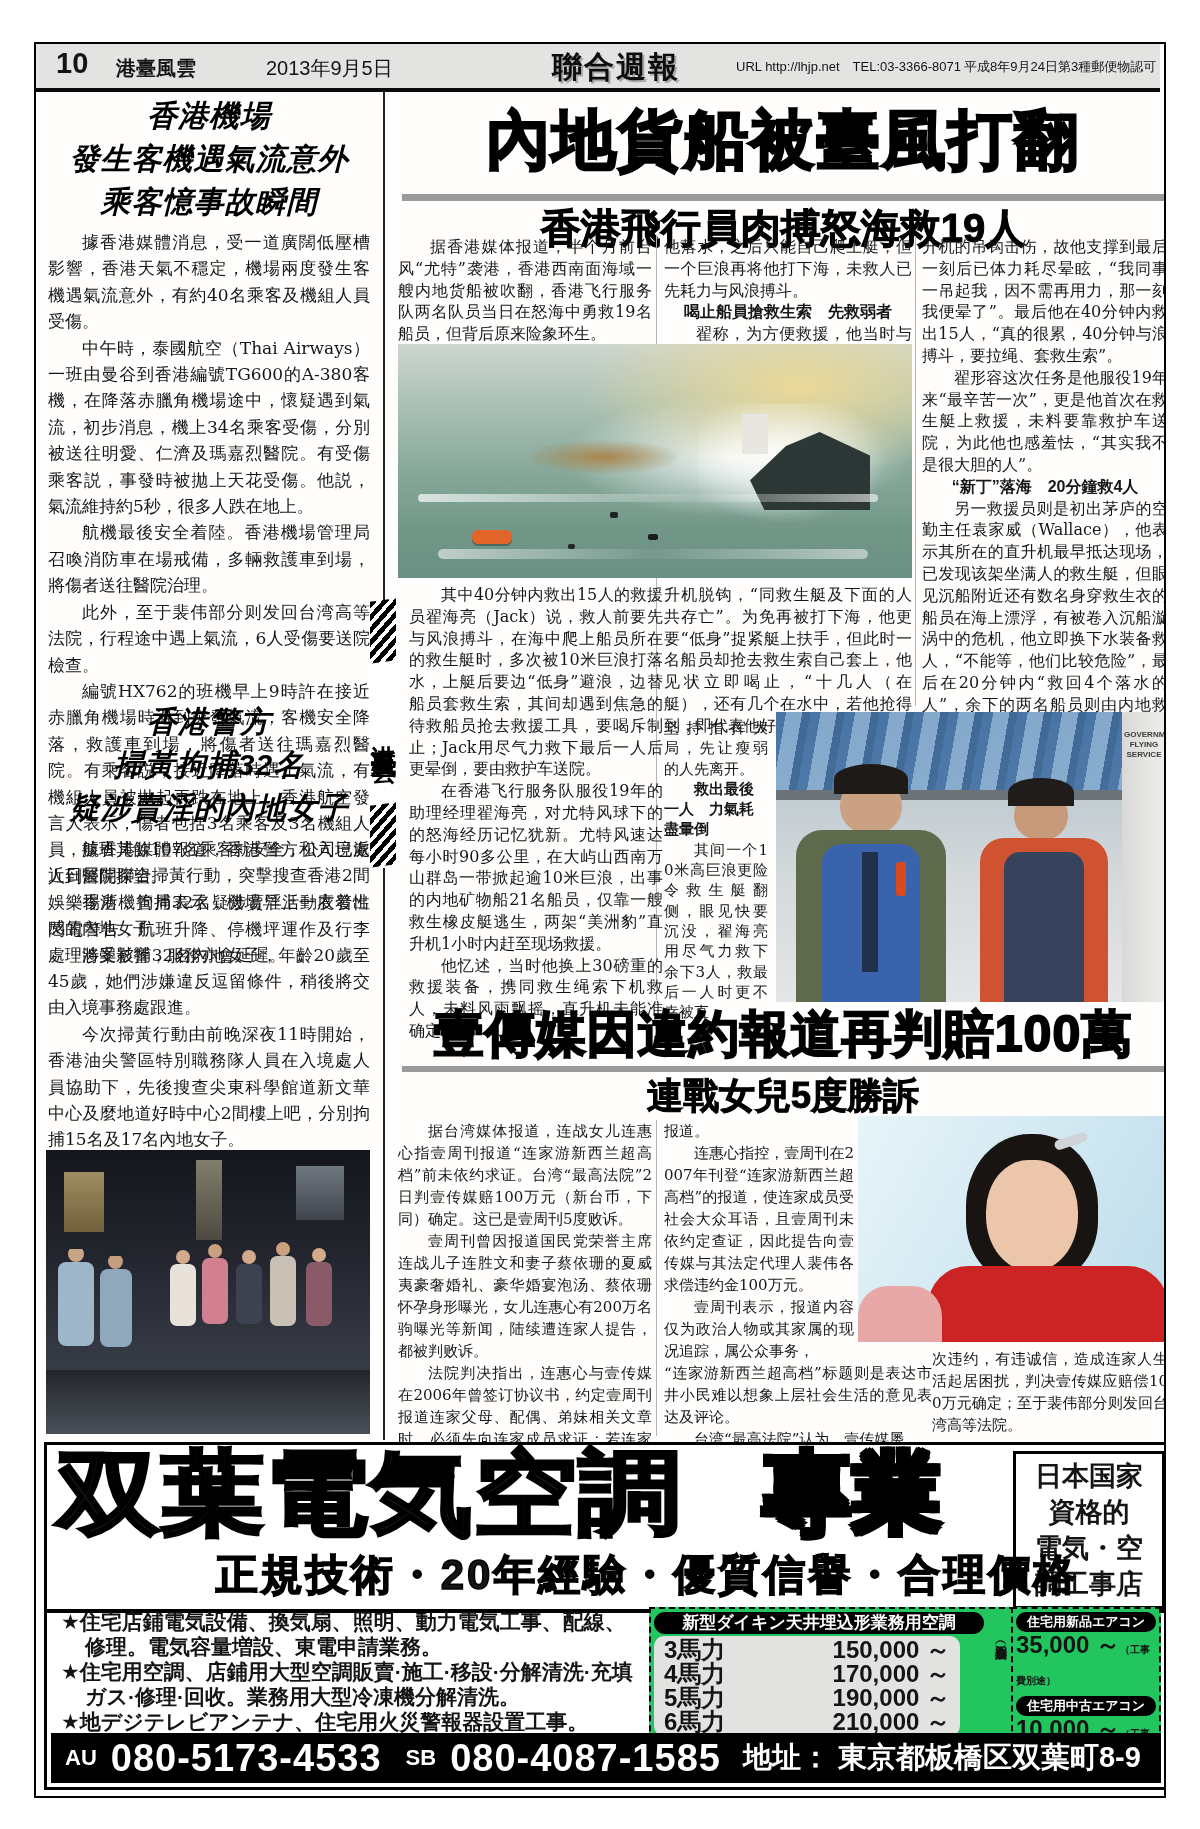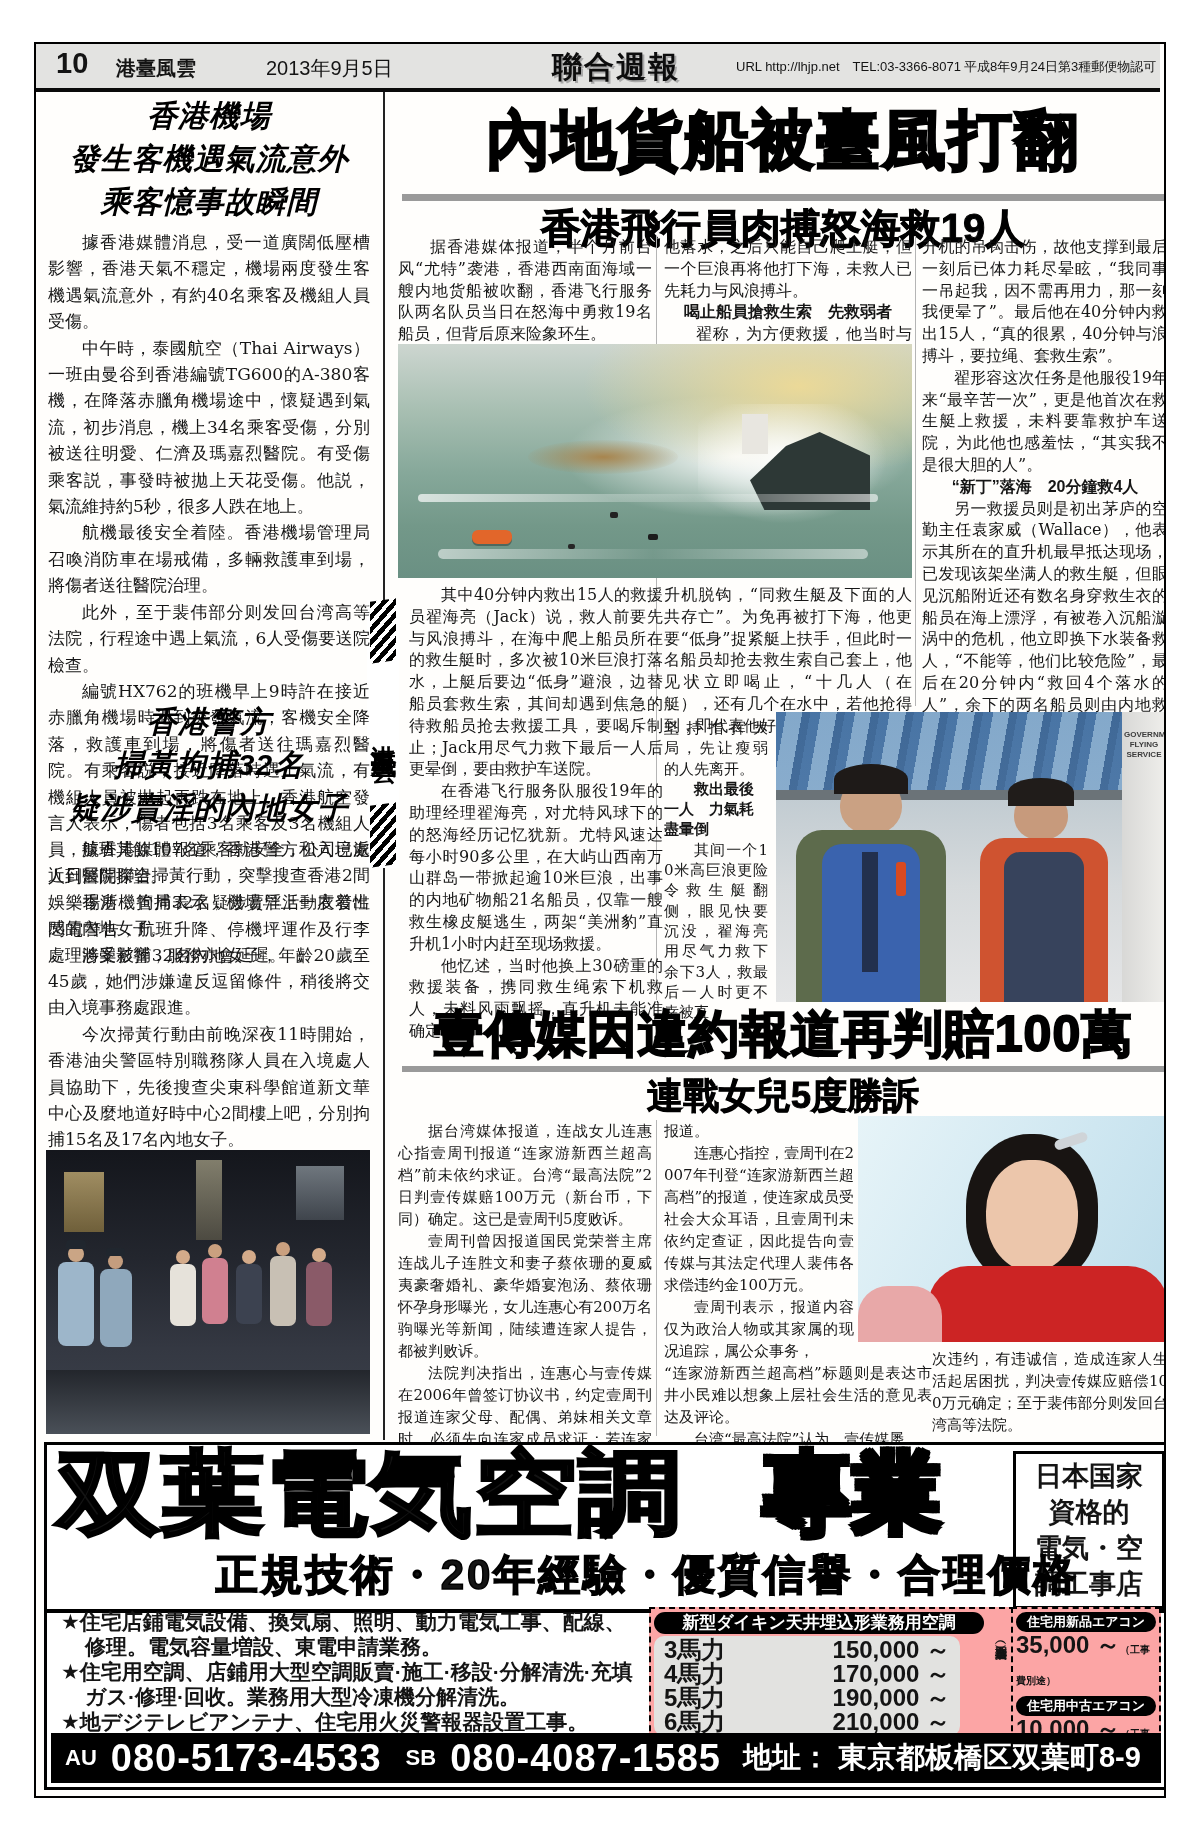--- a/index.html
+++ b/index.html
@@ -53,21 +53,21 @@
   .ad-pro{font-size:88px;font-weight:900;line-height:96px;color:#fff;letter-spacing:2px;
           -webkit-text-stroke:5px #000;
           text-shadow:-3px -3px 0 #000,3px -3px 0 #000,-3px 3px 0 #000,3px 3px 0 #000,
                       -3px 0 0 #000,3px 0 0 #000,0 -3px 0 #000,0 3px 0 #000;}
   .ad-rightbox{border:3px solid #000;text-align:center;font-weight:900;font-size:27px;
                line-height:36px;padding:4px 6px;background:#fff;}
   .ad-slogan{font-size:42px;font-weight:900;letter-spacing:3px;text-align:center;padding-left:44px;
              -webkit-text-stroke:1.5px #000;}
   .ad-bullets{font-size:21px;line-height:25px;font-weight:700;}
   .ad-bullets div{padding-left:24px;text-indent:-24px;}
-  .pricebox{border:2px dashed #000;background:#fca5a5;}
+  .pricebox{border:2px dashed #000;background:#22c55e;}
   .pill{background:#000;color:#fff;border-radius:14px;font-weight:700;text-align:center;}
   .p1rows{background:#e2e2e0;border-radius:10px;font-weight:900;font-size:24px;line-height:24px;}
   .p1row{display:flex;justify-content:space-between;padding:0 10px;}
   .vnote{writing-mode:vertical-rl;font-size:12px;font-weight:700;}
   .ad-footer{background:#000;color:#fff;display:flex;align-items:center;gap:14px;
              padding:0 14px;font-weight:900;}
   .shape{position:absolute;}
 </style>
 </head>
 <body>

